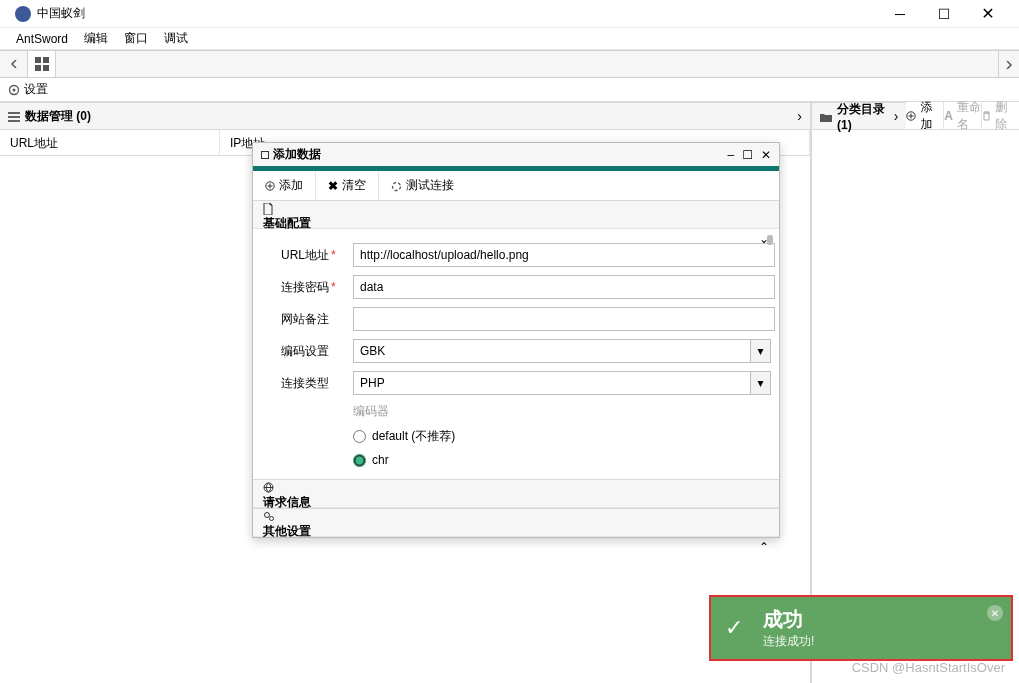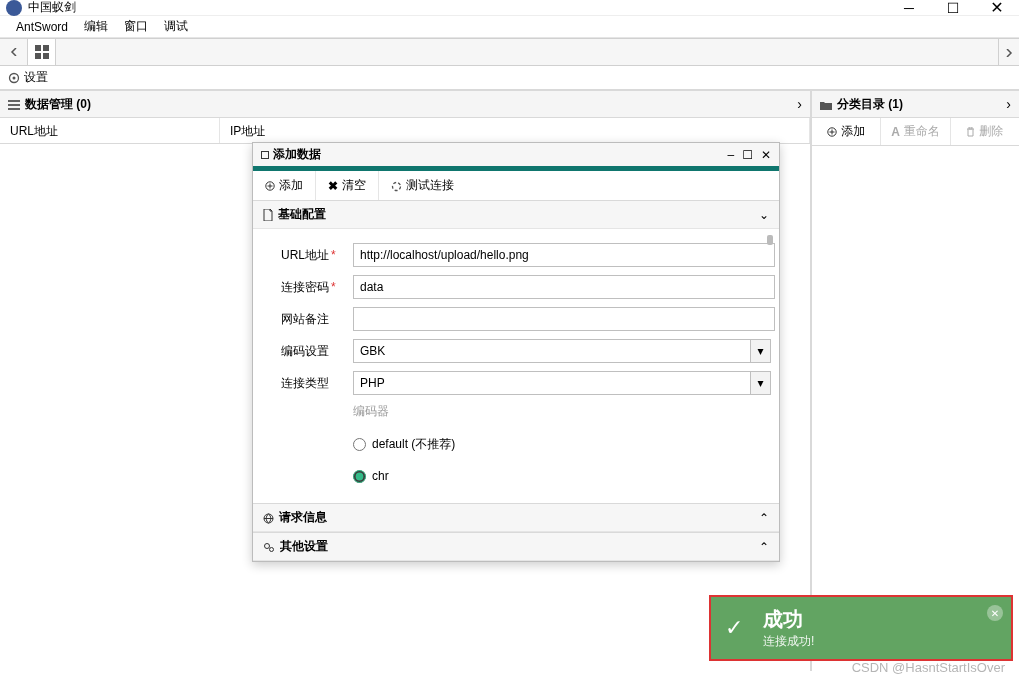--- a/index.html
+++ b/index.html
@@ -1,19 +1,19 @@
 <!DOCTYPE html>
 <html><head>
 <meta charset="utf-8">
 <style>
 * { box-sizing: border-box; margin: 0; padding: 0; font-family: "Microsoft YaHei", "Segoe UI", Arial, sans-serif; font-size: 12px; }
 body { width: 1019px; height: 683px; position: relative; background: #fff; overflow: hidden; }
 
 
-.titlebar { height: 16px; display: flex; align-items: center; padding: 0 0; background: #fff; border-bottom: 1px solid #eee; }
+.titlebar { height: 28px; display: flex; align-items: center; padding: 0 9px; background: #fff; border-bottom: 1px solid #eee; }
 .titlebar .appicon { width: 16px; height: 16px; background: #3b5998; border-radius: 50%; margin: 0 6px; }
 .titlebar .title { flex: 0 0 auto; }
 .titlebar .spacer { flex: 1; }
 .winctl { width: 44px; height: 28px; display: flex; align-items: center; justify-content: center; font-size: 14px; }
 .winctl.close { font-size: 16px; }
 
 
 .menubar { height: 22px; display: flex; align-items: center; padding: 0 8px; gap: 0; border-bottom: 1px solid #e5e5e5; }
 .menubar .menuitem { padding: 2px 8px; }
 
@@ -31,21 +31,21 @@
 .settingsbar { height: 24px; display: flex; align-items: center; padding: 0 8px; border-bottom: 1px solid #d9d9d9; }
 .gear { margin-right: 4px; }
 
 
 .panelhead { height: 28px; background: #f5f5f5; border-top: 1px solid #d9d9d9; border-bottom: 1px solid #d9d9d9; display: flex; align-items: center; padding: 0 8px; font-weight: bold; }
 .panelhead .chev { margin-left: auto; font-size: 14px; font-weight: normal; }
 
 
 .mainrow { display: flex; height: calc(100% - 28px - 22px - 28px - 24px); }
 .leftpane { flex: 1; border-right: 1px solid #d9d9d9; display: flex; flex-direction: column; }
-.rightpane { width: 208px; display: flex; flex-direction: column; border-left: 1px solid #d9d9d9; }
+.rightpane { width: 208px; display: flex; border-left: 1px solid #d9d9d9; }
 
 
 .tblhead { height: 26px; display: flex; border-bottom: 1px solid #d9d9d9; }
 .tblhead .col { padding: 5px 10px; border-right: 1px solid #e5e5e5; }
 .tblhead .col.url { width: 220px; }
 .tblhead .col.ip { flex: 1; }
 
 
 .righttb { height: 28px; display: flex; align-items: stretch; border-bottom: 1px solid #d9d9d9; }
 .righttb .btn { flex: 1; display: flex; align-items: center; justify-content: center; gap: 4px; border-right: 1px solid #e5e5e5; }
@@ -63,38 +63,38 @@
 .dlgtitle { height: 28px; background: #f6f6f6; display: flex; align-items: center; padding: 0 8px; border-bottom: 5px solid #0f766e; font-weight: bold; }
 .dlgtitle .winicons { margin-left: auto; display: flex; gap: 8px; font-size: 11px; font-weight: normal; }
 .dlgtitle .winicons span { cursor: default; }
 .sq { display:inline-block; width:8px; height:8px; border:1px solid #333; vertical-align: middle; margin-right:4px; }
 
 .dlgtb { height: 30px; display: flex; align-items: stretch; border-bottom: 1px solid #d9d9d9; }
 .dlgtb .btn { padding: 0 12px; display: flex; align-items: center; gap: 4px; border-right: 1px solid #e5e5e5; }
 .dlgtb .btn:last-child { border-right: none; }
 
 .section { border-bottom: 1px solid #d9d9d9; }
-.sechead { height: 28px; background: #f6f6f6; display: flex; align-items: center; padding: 0 10px; font-weight: bold; border-bottom: 1px solid #e5e5e5; }
+.sechead { height: 28px; background: #f6f6f6; display: flex; padding: 0 10px; font-weight: bold; border-bottom: 1px solid #e5e5e5; flex-direction: column; }
 .sechead .chev { margin-left: auto; font-weight: normal; }
 .sechead .ico { margin-right: 5px; font-weight: normal; }
 
 .formbody { padding: 14px 0 4px 28px; position: relative; }
 .formbody .scrollhint { position: absolute; right: 4px; top: 0; bottom: 0; width: 8px; }
 .formbody .scrollhint .thumb { position: absolute; top: 6px; width: 6px; height: 10px; background: #bbb; border-radius: 2px; }
 
 .frow { display: flex; align-items: center; margin-bottom: 8px; }
 .frow .flabel { width: 72px; flex-shrink: 0; }
 .frow .req { color: #d33; margin-left: 2px; }
 .frow .sublabel { color: #9a9a9a; margin-left: 0; }
 .frow input[type=text] { flex: 1; height: 24px; border: 1px solid #bfbfbf; padding: 2px 6px; margin-right: 4px; font-size: 12px; }
 .frow .select { flex: 1; height: 24px; border: 1px solid #bfbfbf; margin-right: 8px; display: flex; align-items: center; padding: 0 6px; position: relative; }
 .frow .select .arrowbox { position: absolute; right: 0; top: 0; bottom: 0; width: 20px; border-left: 1px solid #bfbfbf; display: flex; align-items: center; justify-content: center; background: #f3f3f3; }
 
 .radios { margin-left: 72px; }
-.radios .r { display: flex; align-items: center; gap: 6px; margin: 16px 0; }
+.radios .r { display: flex; align-items: center; gap: 6px; margin: 8px 0; }
 .radios .r input { width: 13px; height: 13px; }
 .radios .r .sel { accent-color: #3b8; }
 
 
 .toast { position: absolute; right: 6px; bottom: 22px; width: 304px; height: 66px; background: #62a462; border: 2px solid #d33; display: flex; align-items: center; padding: 0 14px; color: #fff; }
 .toast .check { width: 28px; font-size: 22px; margin-right: 10px; }
 .toast .txt .h { font-size: 20px; font-weight: bold; }
 .toast .txt .s { font-size: 12px; opacity: .9; }
 .toast .xclose { position: absolute; right: 8px; top: 8px; width: 16px; height: 16px; background: rgba(255,255,255,.35); border-radius: 50%; display: flex; align-items: center; justify-content: center; font-size: 10px; }
 

